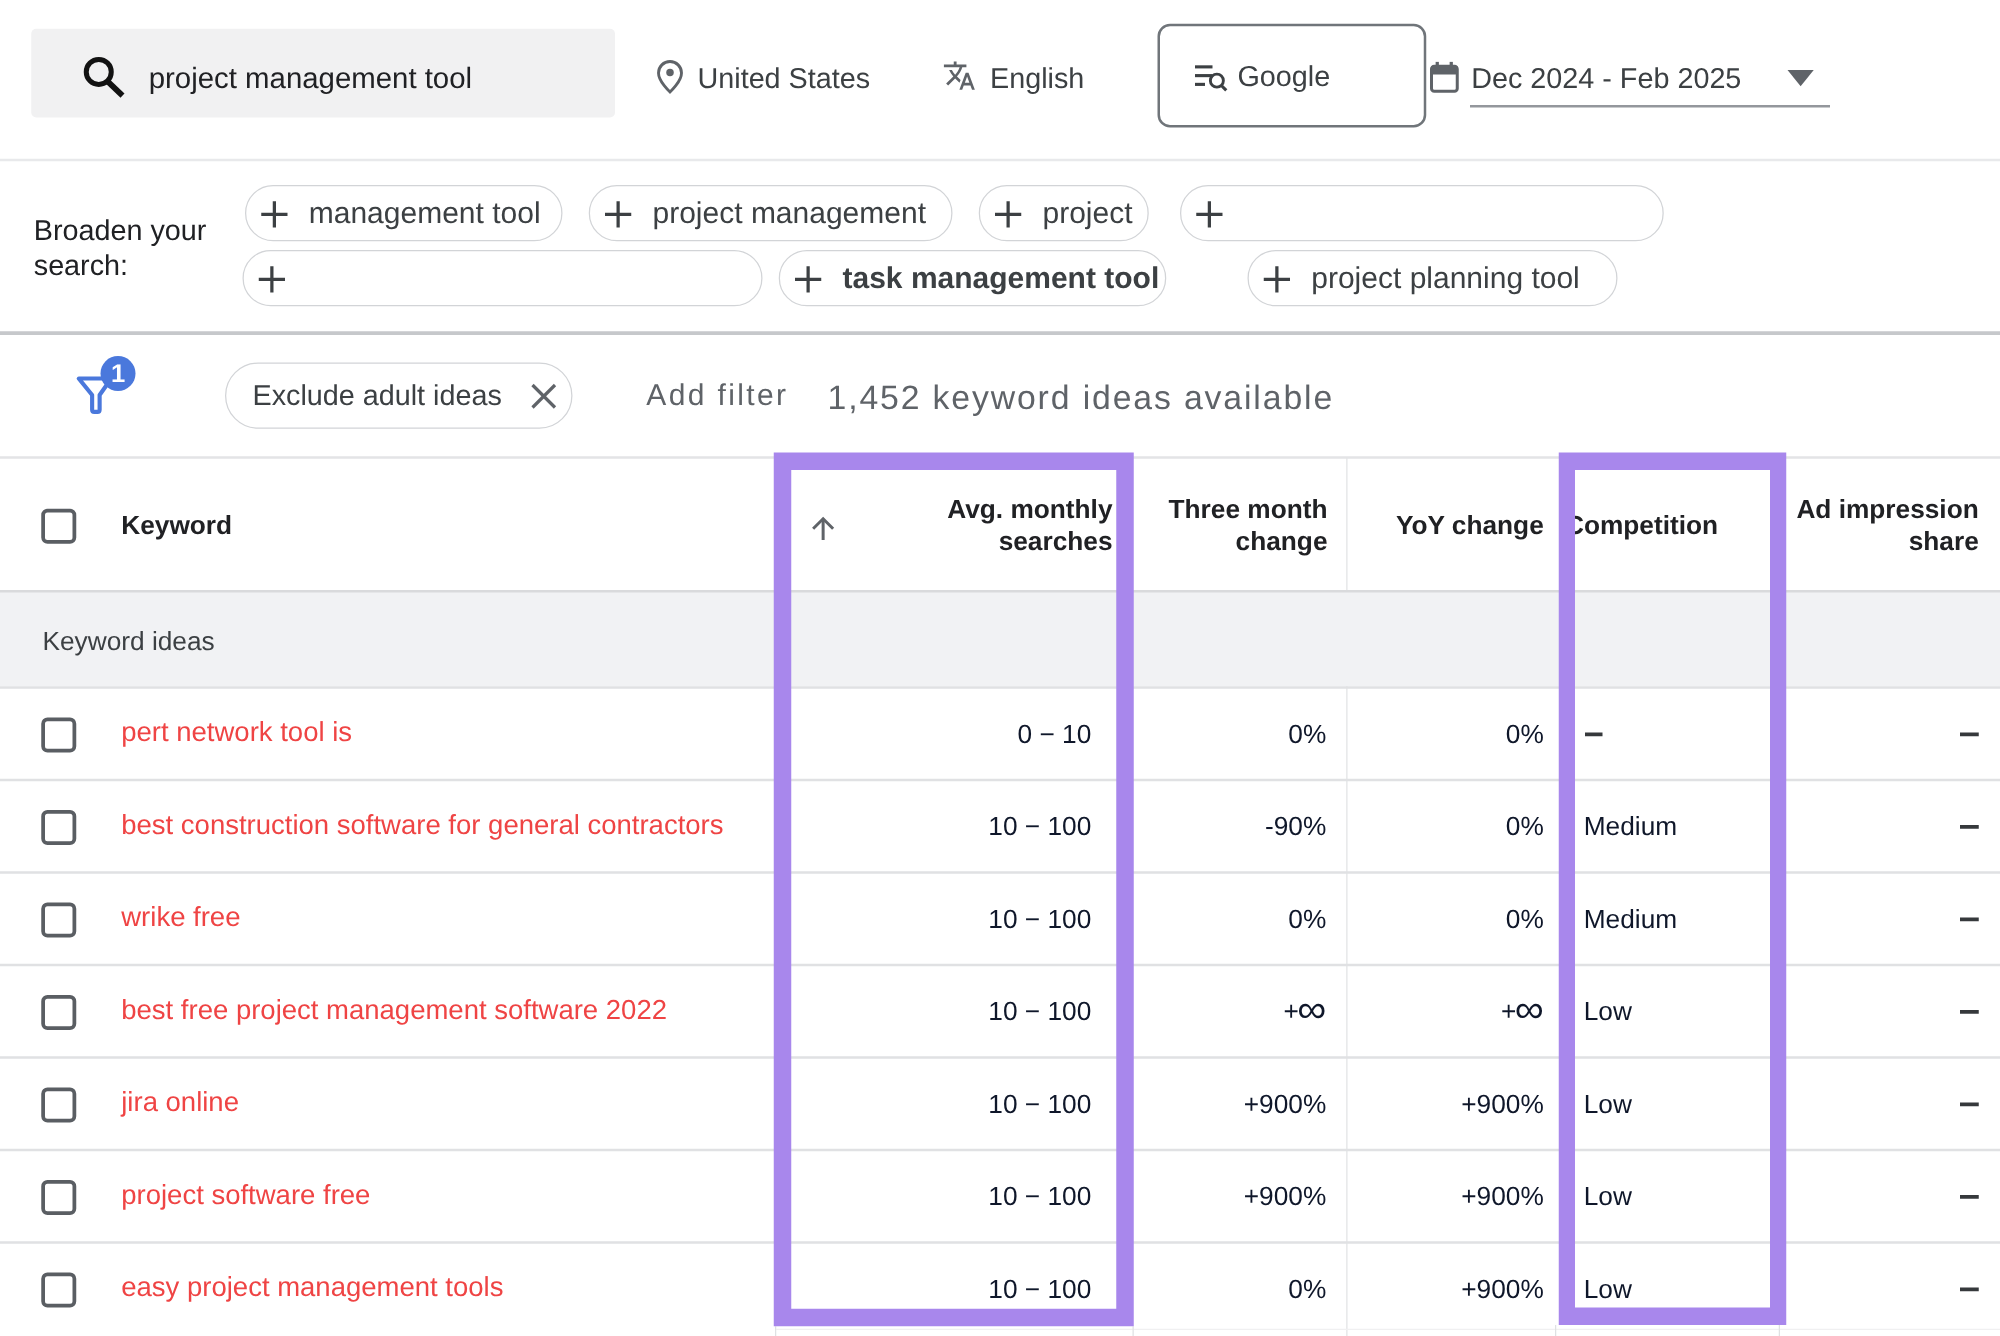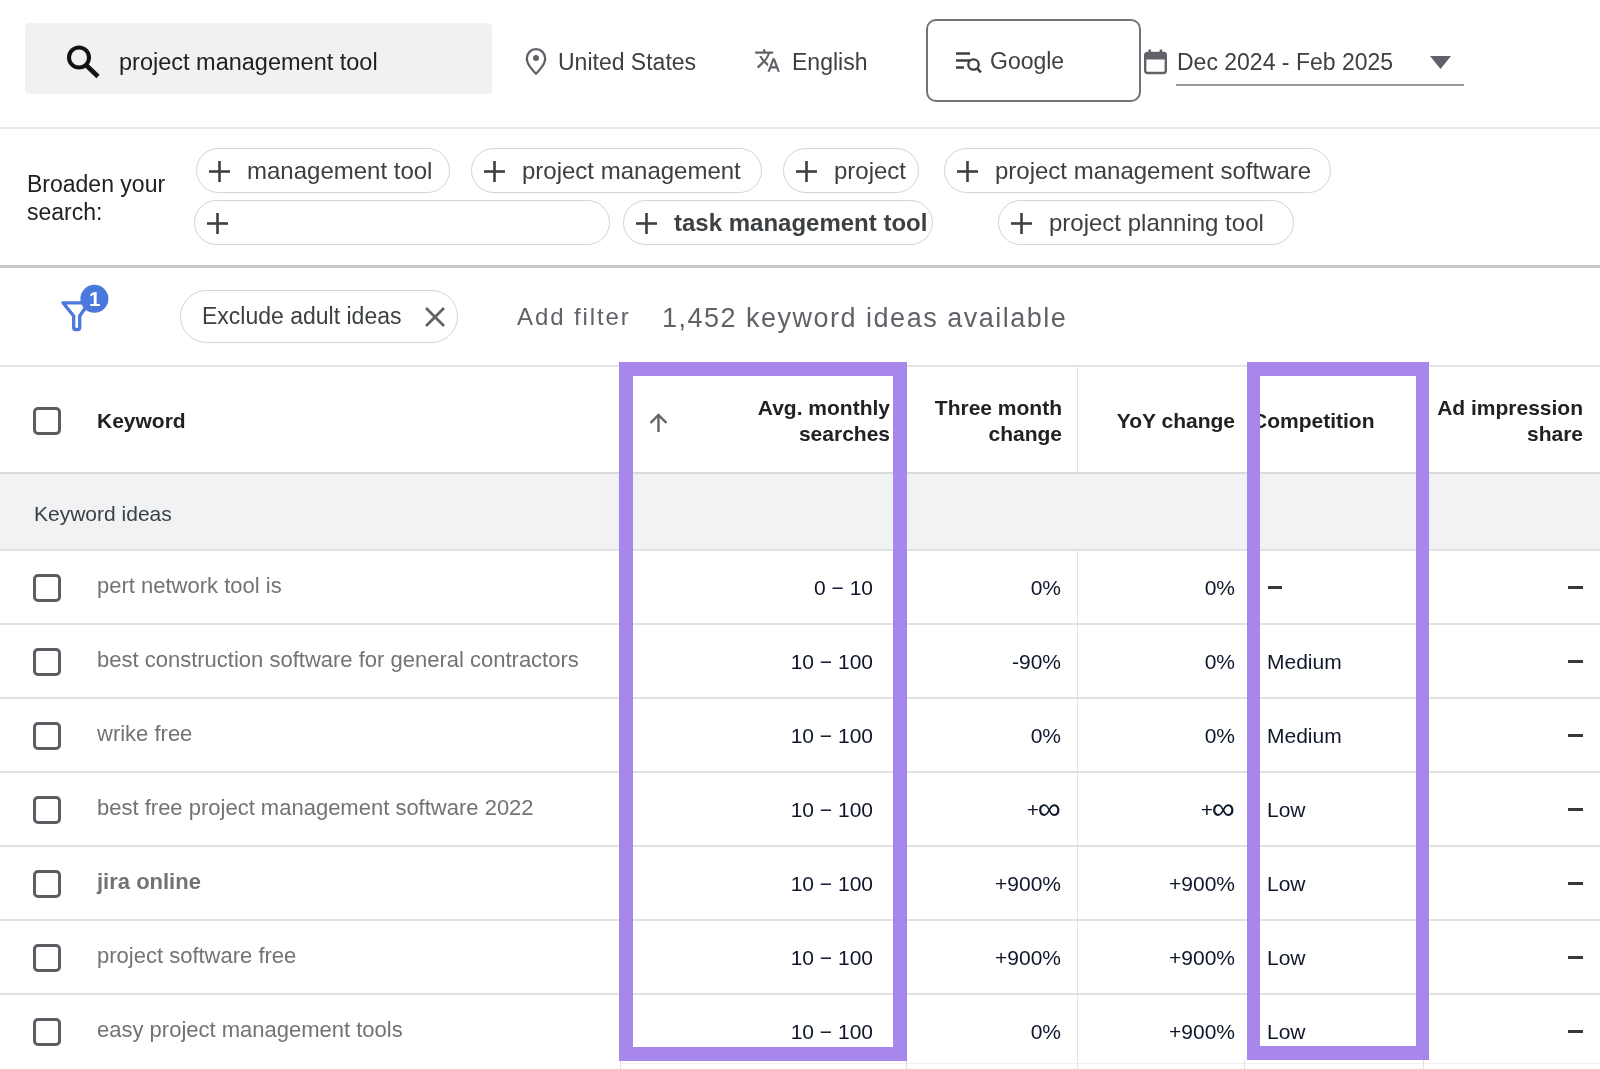--- a/index.html
+++ b/index.html
@@ -1,20 +1,20 @@
 <!DOCTYPE html>
 <html><head><meta charset="utf-8"><style>
 *{margin:0;padding:0;box-sizing:border-box;}
 html,body{width:1600px;height:1069px;background:#fff;font-family:"Liberation Sans",sans-serif;position:relative;overflow:hidden;}
 .a{position:absolute;}
 .t{position:absolute;white-space:nowrap;color:#202124;}
 .g{color:#3c4043;}
 .hdr{font-weight:bold;font-size:21px;line-height:26px;color:#202124;}
 .val{font-size:21px;line-height:24px;color:#0f172a;}
-.kw{font-size:22px;line-height:24px;color:#737373;}
+.kw{font-size:22px;line-height:24px;color:#ef4444;}
 .dashv{position:absolute;width:15px;height:2.4px;background:#36393c;}
 .inf{display:inline-block;transform:scale(1.55,1.45);transform-origin:100% 62%;margin-left:7px;}
 .chip{position:absolute;height:45px;border:1.5px solid #d2d4d7;border-radius:23px;background:#fff;}
 .chip span{position:absolute;left:50px;top:8px;font-size:24px;line-height:27px;color:#3c4043;}
 .cb{position:absolute;width:28px;height:28px;border:3px solid #5a5e63;border-radius:5px;background:#fff;}
 svg{position:absolute;overflow:visible;}
 .sep{position:absolute;left:0;width:1600px;height:2px;background:#e0e1e3;}
 </style></head>
 <body>
 
@@ -79,21 +79,20 @@
       <line x1="11.5" y1="1" x2="11.5" y2="22" stroke="#3c4043" stroke-width="2.6"></line>
       <line x1="1" y1="11.5" x2="22" y2="11.5" stroke="#3c4043" stroke-width="2.6"></line>
     </svg>
     <span>project</span>
   </div>
 <div class="chip" style="left:944px;top:148px;width:387px;">
     <svg width="24" height="24" style="left:11px;top:11px;">
       <line x1="11.5" y1="1" x2="11.5" y2="22" stroke="#3c4043" stroke-width="2.6"></line>
       <line x1="1" y1="11.5" x2="22" y2="11.5" stroke="#3c4043" stroke-width="2.6"></line>
     </svg>
-    <span>project management software</span>
   </div>
 <div class="chip" style="left:194px;top:200px;width:416px;">
     <svg width="24" height="24" style="left:11px;top:11px;">
       <line x1="11.5" y1="1" x2="11.5" y2="22" stroke="#3c4043" stroke-width="2.6"></line>
       <line x1="1" y1="11.5" x2="22" y2="11.5" stroke="#3c4043" stroke-width="2.6"></line>
     </svg>
   </div>
 <div class="chip" style="left:623px;top:200px;width:310px;font-weight:bold;">
     <svg width="24" height="24" style="left:11px;top:11px;">
       <line x1="11.5" y1="1" x2="11.5" y2="22" stroke="#3c4043" stroke-width="2.6"></line>
@@ -182,21 +181,21 @@
 
 <div class="cb" style="left:33px;top:795.5px;"></div>
 <div class="t kw" style="left:97px;top:796.1px;">best free project management software 2022</div>
 <div class="t val" style="right:727px;top:798px;">10 − 100</div>
 <div class="t val" style="right:539px;top:798px;">+<span class="inf">∞</span></div>
 <div class="t val" style="right:365px;top:798px;">+<span class="inf">∞</span></div>
 <div class="t val" style="left:1267px;top:798px;">Low</div>
 <div class="dashv" style="left:1568px;top:808.3px;"></div>
 
 <div class="cb" style="left:33px;top:869.5px;"></div>
-<div class="t kw" style="left:97px;top:870.1px;font-weight:bold;">jira online</div>
+<div class="t kw" style="left:97px;top:870.1px;">jira online</div>
 <div class="t val" style="right:727px;top:872px;">10 − 100</div>
 <div class="t val" style="right:539px;top:872px;">+900%</div>
 <div class="t val" style="right:365px;top:872px;">+900%</div>
 <div class="t val" style="left:1267px;top:872px;">Low</div>
 <div class="dashv" style="left:1568px;top:882.3px;"></div>
 
 <div class="cb" style="left:33px;top:943.5px;"></div>
 <div class="t kw" style="left:97px;top:944.1px;">project software free</div>
 <div class="t val" style="right:727px;top:946px;">10 − 100</div>
 <div class="t val" style="right:539px;top:946px;">+900%</div>

